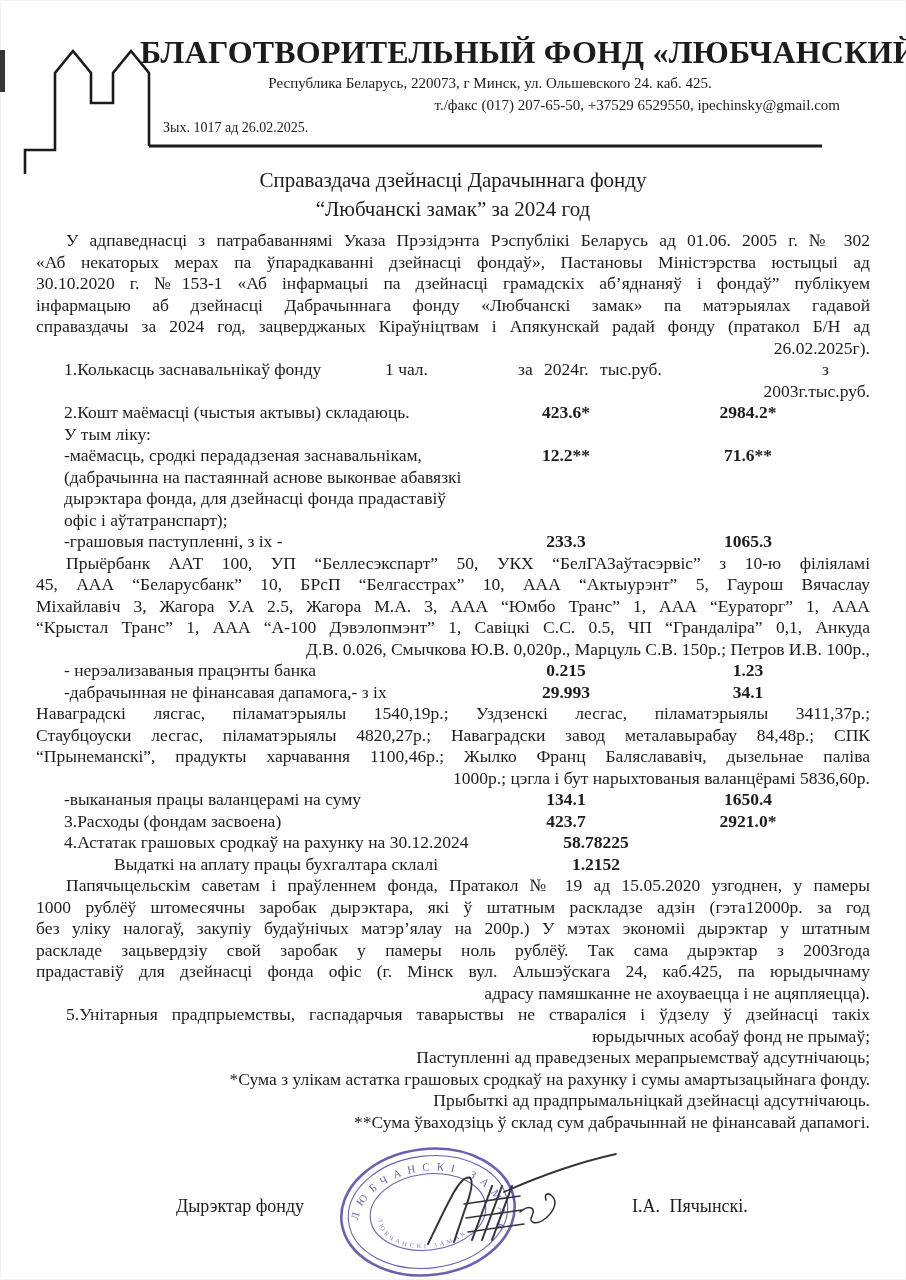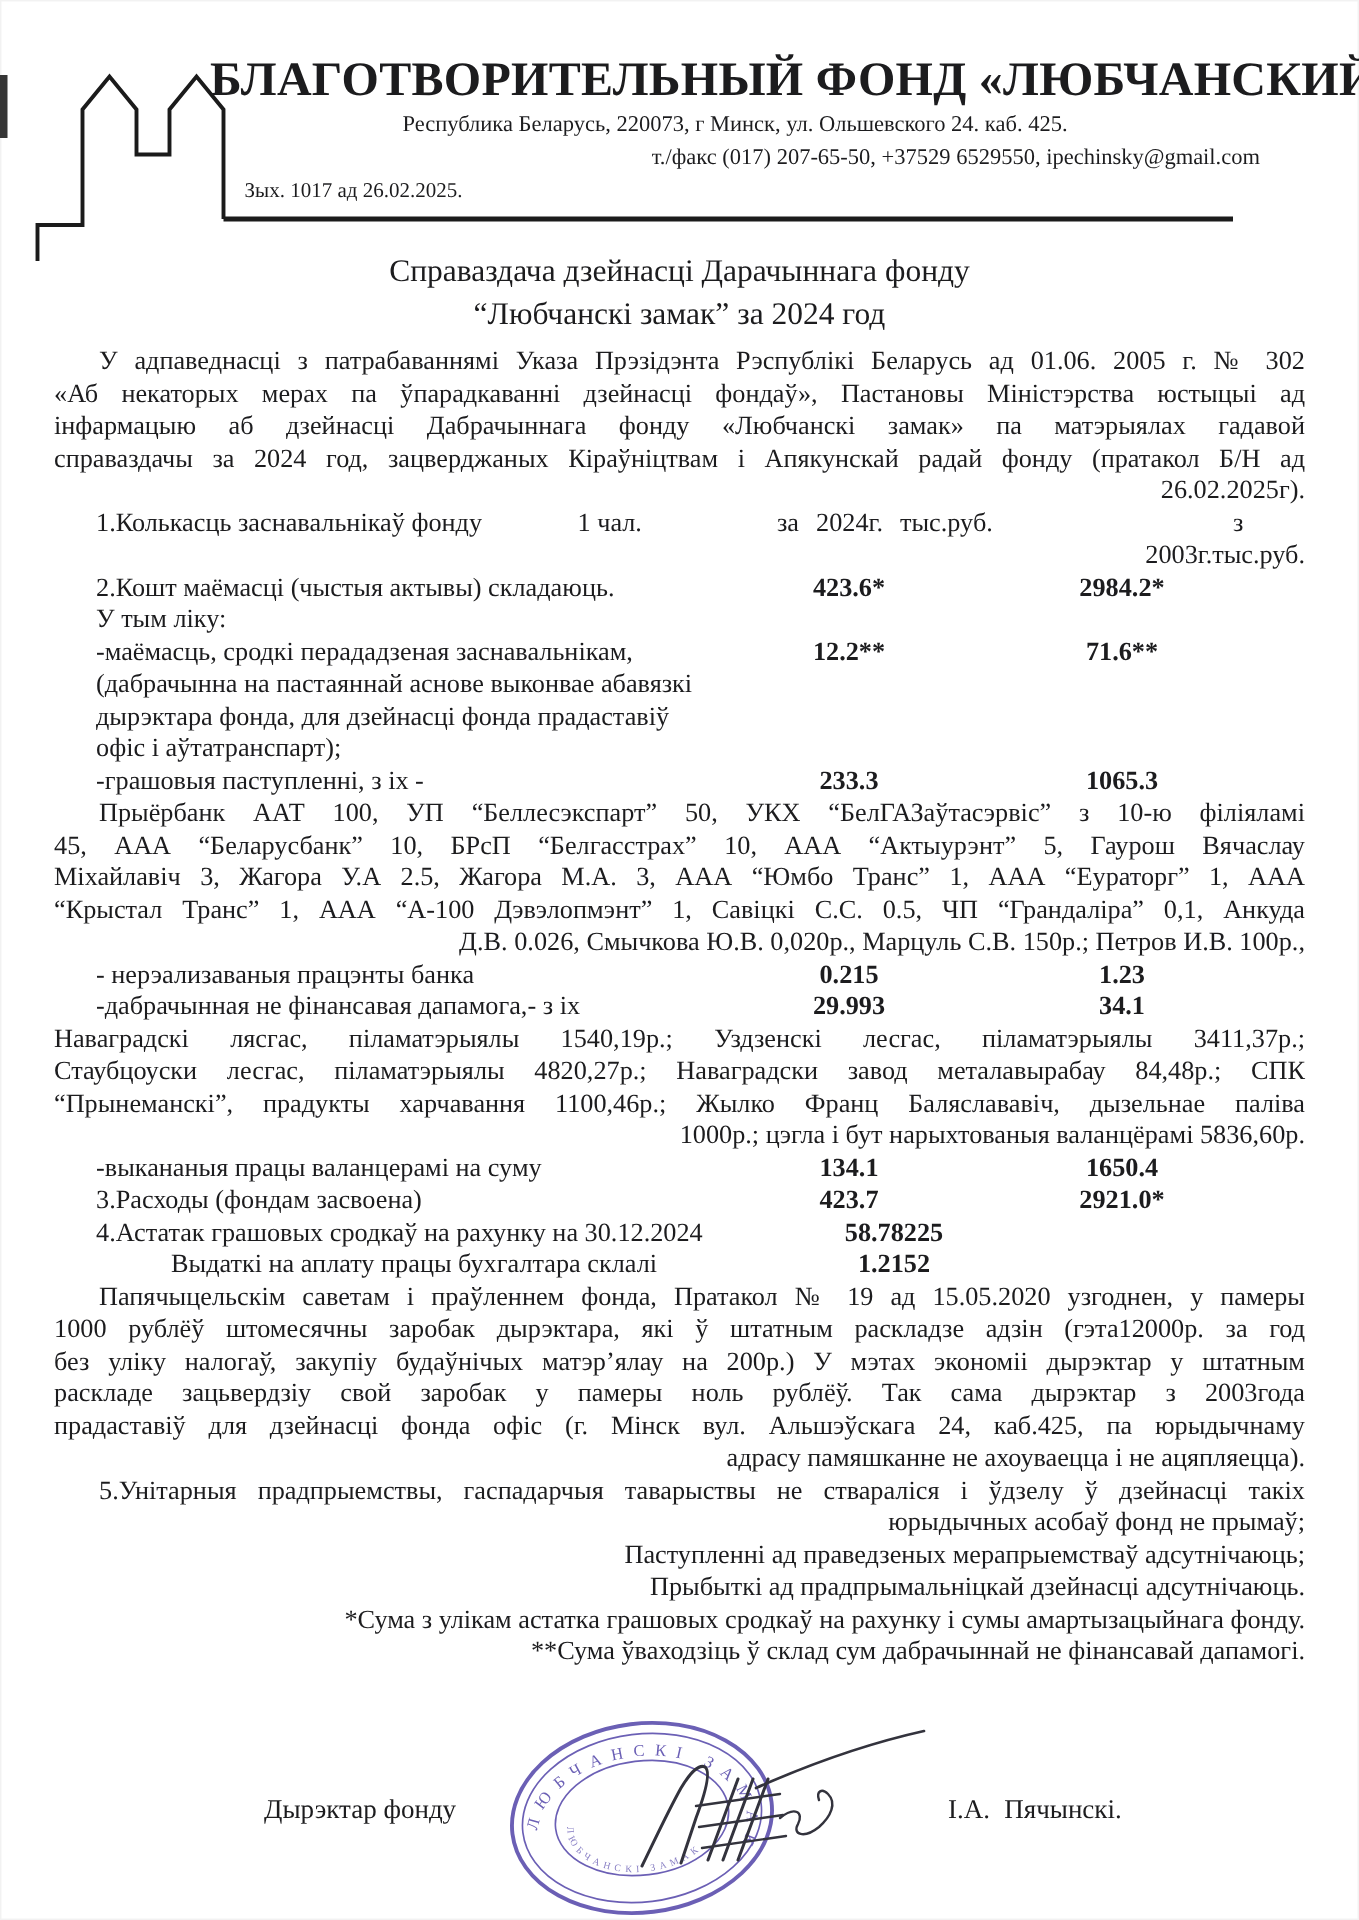--- a/index.html
+++ b/index.html
@@ -63,20 +63,21 @@
 
   <div class="abs title-block">
       <div>Справаздача дзейнасці Дарачыннага фонду</div>
       <div>“Любчанскі замак” за 2024 год</div>
     </div>
 
   <div class="abs body-block">
 
     <div class="jline indent">У адпаведнасці з патрабаваннямі Указа Прэзідэнта Рэспублікі Беларусь ад 01.06. 2005 г. № 302</div>
     <div class="jline">«Аб некаторых мерах па ўпарадкаванні дзейнасці фондаў», Пастановы Міністэрства юстыцыі ад</div>
+    <div class="jline">30.10.2020 г. №153-1 «Аб інфармацыі па дзейнасці грамадскіх аб’яднаняў і фондаў” публікуем</div>
     <div class="jline">інфармацыю аб дзейнасці Дабрачыннага фонду «Любчанскі замак» па матэрыялах гадавой</div>
     <div class="jline">справаздачы за 2024 год, зацверджаных Кіраўніцтвам і Апякунскай радай фонду (пратакол Б/Н ад</div>
     <div class="lline">26.02.2025г).</div>
 
     <div class="row ind2">
       <span>1.Колькасць заснавальнікаў фонду</span>
       <span class="num sp1 plain">1 чал.</span>
       <span class="num sp2 plain">за 2024г. тыс.руб.</span>
       <span class="num sp3 plain">з</span>
     </div>
@@ -155,22 +156,22 @@
     <div class="jline">1000 рублёў штомесячны заробак дырэктара, які ў штатным раскладзе  адзін (гэта12000р. за год</div>
     <div class="jline">без уліку налогаў, закупіу будаўнічых матэр’ялау на 200р.) У мэтах экономіі дырэктар у штатным</div>
     <div class="jline">раскладе зацьвердзіу свой заробак у памеры ноль рублёў. Так сама дырэктар з 2003года</div>
     <div class="jline">прадаставіў для дзейнасці фонда офіс (г. Мінск вул. Альшэўскага 24, каб.425, па юрыдычнаму</div>
     <div class="lline">адрасу памяшканне не ахоуваецца і не ацяпляецца).</div>
 
     <div class="jline indent">5.Унітарныя прадпрыемствы, гаспадарчыя таварыствы не стваралiся і ўдзелу ў дзейнасці такіх</div>
     <div class="lline indent">юрыдычных асобаў фонд не прымаў;</div>
 
     <div class="lline indent">Паступленні ад праведзеных мерапрыемстваў адсутнічаюць;</div>
+    <div class="lline indent">*Сума з улікам астатка грашовых сродкаў на рахунку і сумы амартызацыйнага фонду.</div>
     <div class="lline indent">Прыбыткі ад прадпрымальніцкай дзейнасці адсутнічаюць.</div>
-    <div class="lline indent">*Сума з улікам астатка грашовых сродкаў на рахунку і сумы амартызацыйнага фонду.</div>
     <div class="lline indent">**Сума ўваходзіць ў склад сум дабрачыннай не фінансавай дапамогі.</div>
   </div>
 
   <svg class="abs stamp-wrap" viewBox="0 0 200 145">
     <g transform="rotate(-7 98 72)" opacity="0.82">
       <ellipse cx="98" cy="72" rx="87" ry="63" fill="none" stroke="#4b3da5" stroke-width="2.6"></ellipse>
       <ellipse cx="98" cy="72" rx="80" ry="56" fill="none" stroke="#4b3da5" stroke-width="1.1"></ellipse>
       <ellipse cx="98" cy="72" rx="58" ry="38" fill="none" stroke="#4b3da5" stroke-width="1.1"></ellipse>
       <defs>
         <path id="stampArc" d="M 28 72 A 70 48 0 1 1 27.9 72.5" fill="none"></path>

